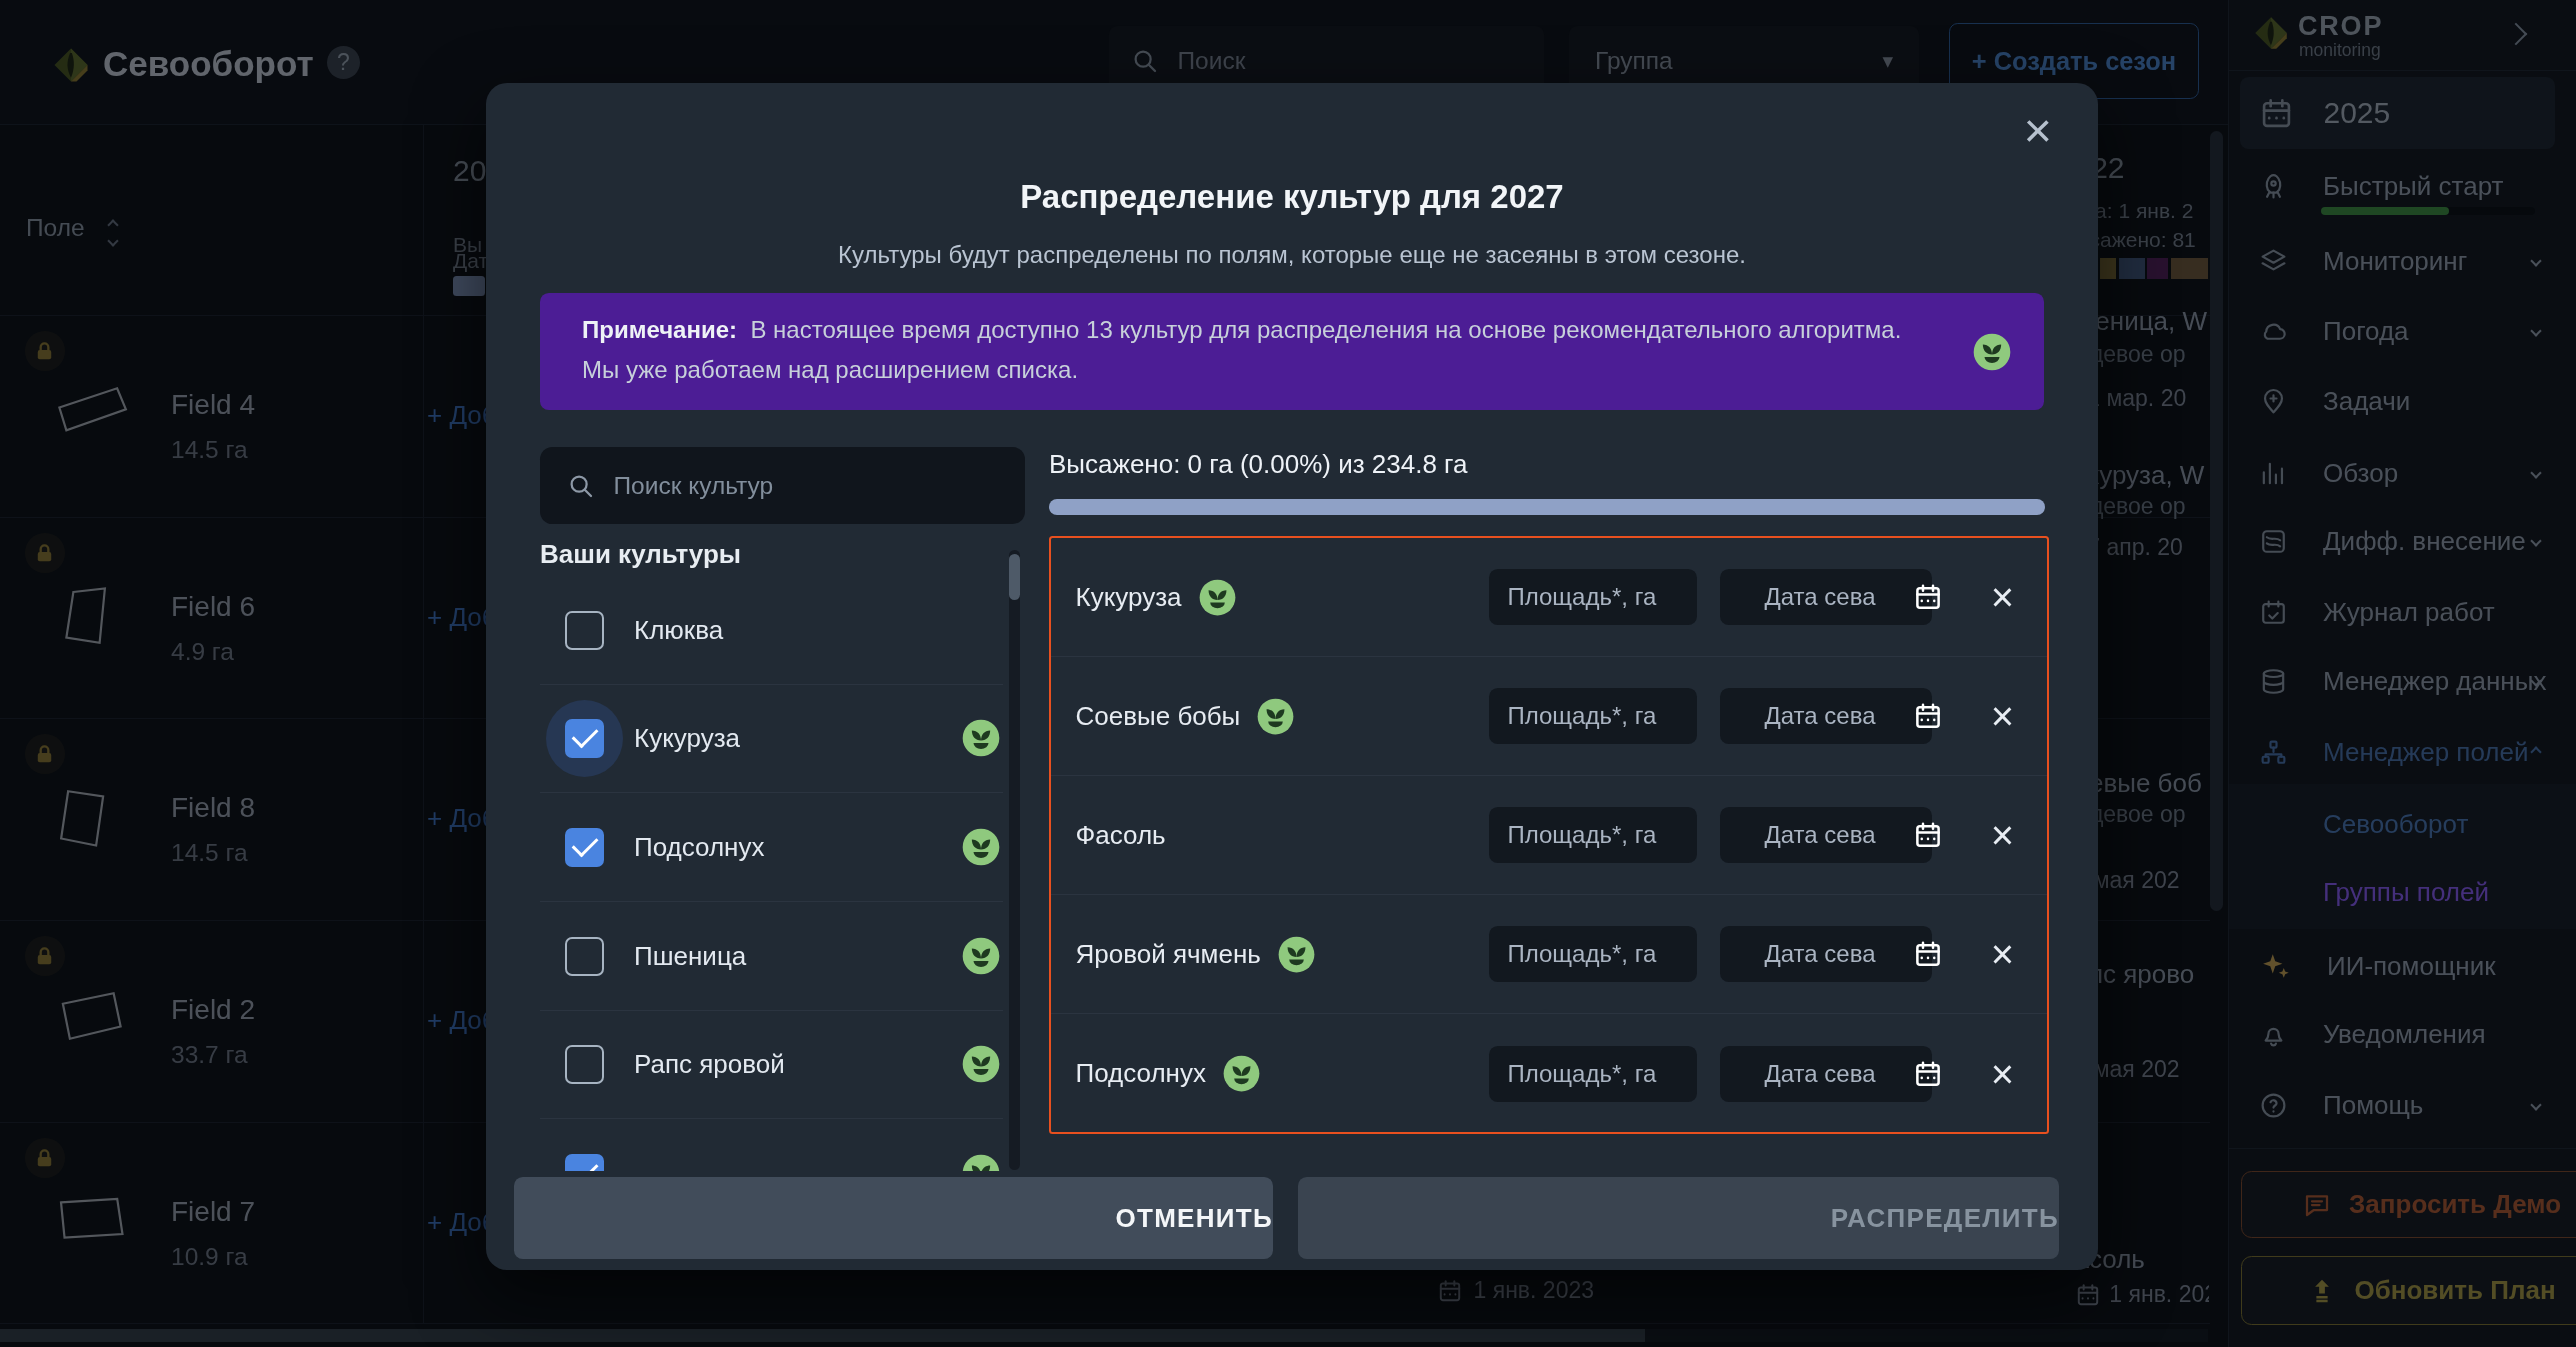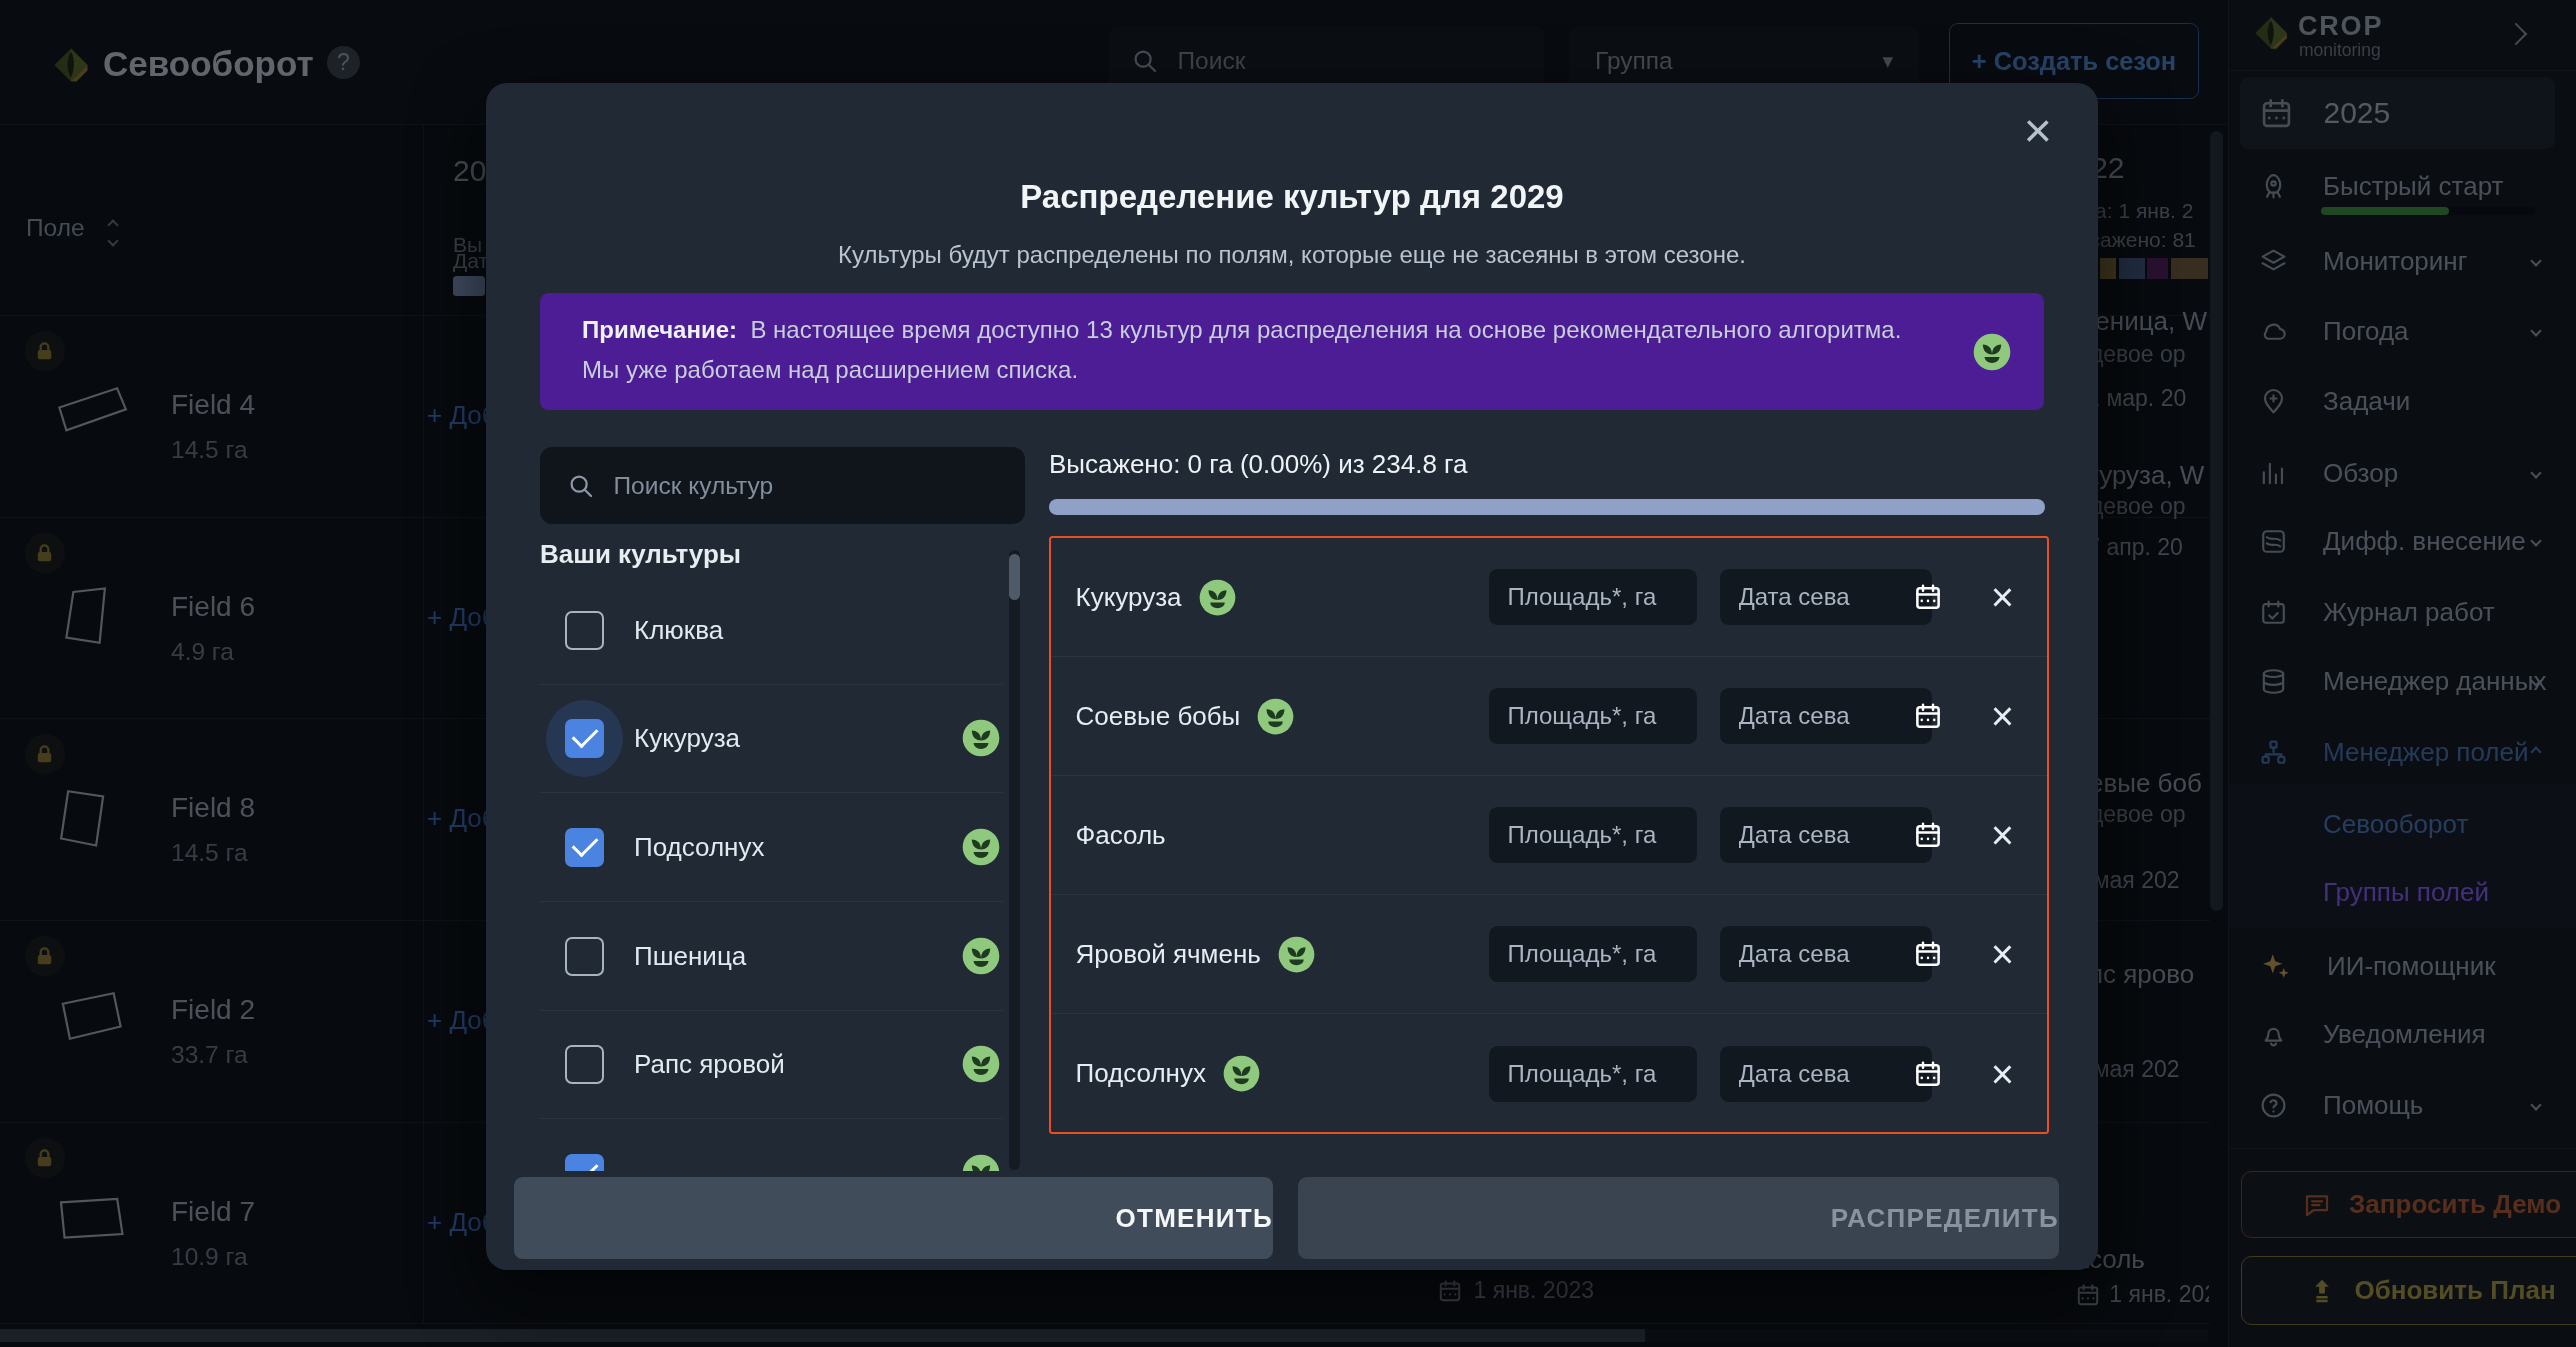--- a/index.html
+++ b/index.html
@@ -130,21 +130,21 @@
               border:2.6px solid #e8501f; border-radius:3.5px; }
   .selrow { position:relative; width:100%; height:119px; display:flex; align-items:center; padding:0 24.5px; }
   .selrow.bline { border-bottom:0.9px solid #2b3440; }
   .selrow .nm { font-size:26px; color:#e7ecf2; white-space:nowrap; }
   .selrow .badge { margin-left:16px; }
   .inp { background:#12181f; border:none; outline:none; border-radius:8.8px; height:56px; color:#b9c3cf;
          font-size:24px; padding:0 19px; font-family:"Liberation Sans",sans-serif; }
   .inp::placeholder { color:#aab4c2; }
   .areainp { margin-left:auto; width:208px; }
   .datewrap { position:relative; margin-left:23px; width:237px; height:56px; }
-  .datewrap .inp { width:212px; padding-right:56px; }
+  .datewrap .inp { width:212px; padding-right:56px;text-align:right; }
   .datewrap svg { position:absolute; right:14px; top:13px; }
   .selrow .times { margin-left:26px; width:40px; text-align:center; font-size:40px; color:#e8edf3; cursor:pointer; line-height:1; }
   .m-btn { position:absolute; top:1094px; height:82px; border:none; border-radius:8.8px; font-size:26px;
            font-weight:700; letter-spacing:1.3px; font-family:"Liberation Sans",sans-serif; cursor:pointer;text-align:right; }
   .m-cancel { left:28px;  width:759px; background:#414c5a; color:#f4f6f8; }
   .m-distribute { left:812px; width:761px; background:#3a4450; color:#87939f; }
 
   svg.icon { stroke:#8d98a6; fill:none; stroke-width:1.8; stroke-linecap:round; stroke-linejoin:round; }
   svg.icon.blue { stroke:#4a74ae; }
 </style>
@@ -465,21 +465,21 @@
         <path d="M12 3l5.5 5.5h-3.2V14h-4.6V8.5H6.5z" fill="#a99b43"></path>
         <path d="M7.5 17h9 M7.5 20h9" stroke="#a99b43" stroke-width="2"></path>
         </svg>
       <span>Обновить План</span>
     </div>
   </div>
 
   <div class="backdrop"></div>
   <div class="modal">
     <div class="m-close">×</div>
-    <div class="m-title">Распределение культур для 2029</div>
+    <div class="m-title">Распределение культур для 2027</div>
     <div class="m-sub">Культуры будут распределены по полям, которые еще не засеяны в этом сезоне.</div>
 
     <div class="m-note">
       <div class="l1"><b>Примечание:</b>&nbsp;
         <span>В настоящее время доступно 13 культур для распределения на основе рекомендательного алгоритма.</span></div>
       <div class="l2">Мы уже работаем над расширением списка.</div>
       <svg class="badge" width="40" height="40" viewBox="0 0 24 24">
           <use href="#i-sprout"></use>
         </svg>
     </div>

